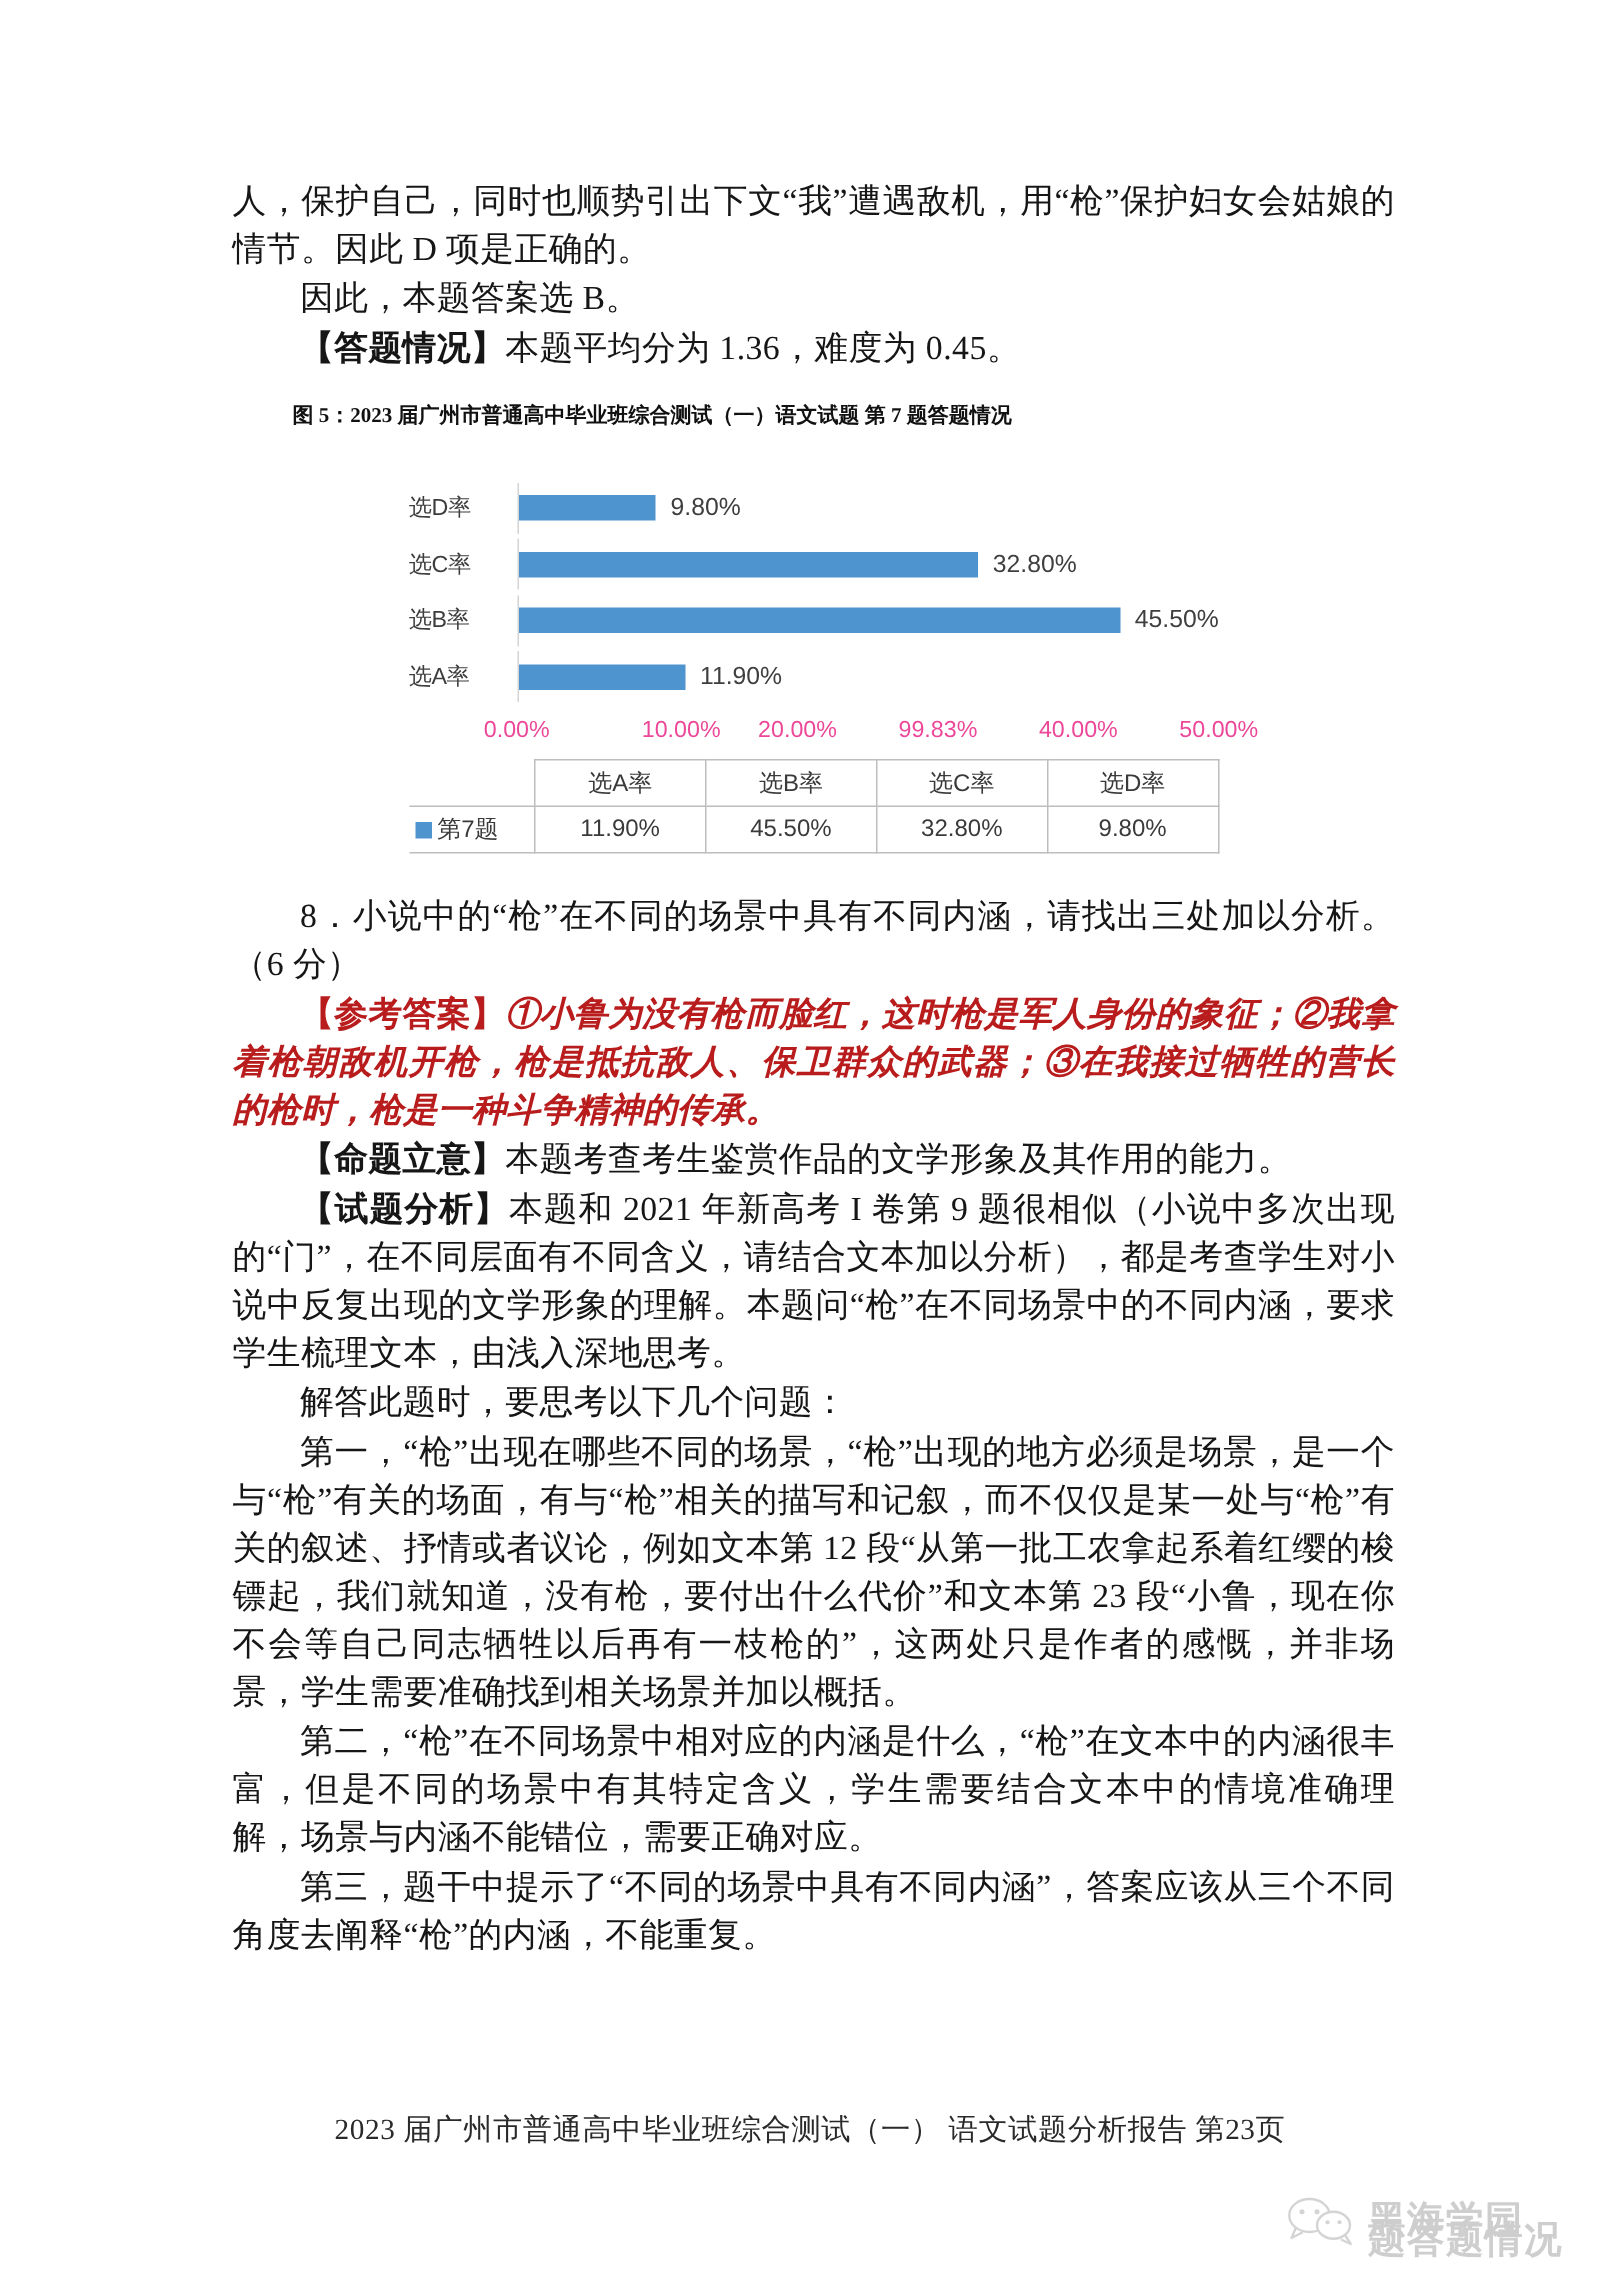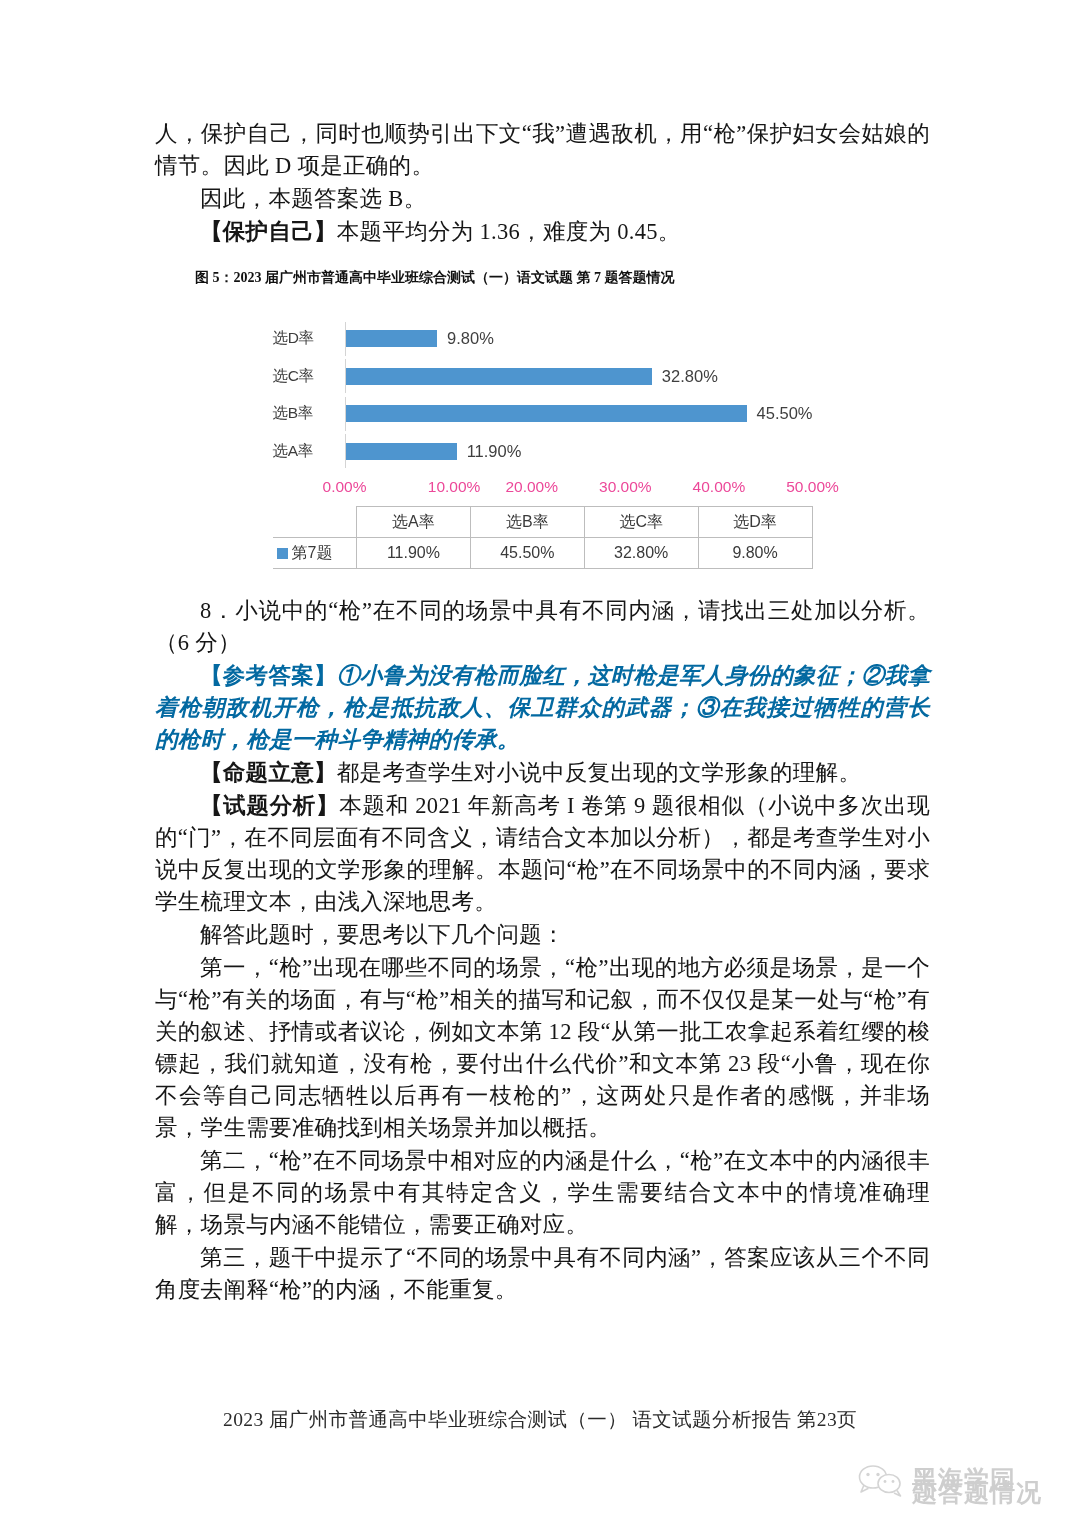--- a/index.html
+++ b/index.html
@@ -29,21 +29,21 @@
     letter-spacing: 0.3px;
     text-align: justify;
     margin: 0 0 1px 0;
     color: #161616;
   }
   .para.indent { text-indent: 45px; }
   .para.kai {
     font-family: "Liberation Serif", "DejaVu Serif", serif;
     font-style: italic;
     font-weight: 600;
-    color: #0369a1;
+    color: #b91c1c;
   }
   .tag { font-weight: 700; font-style: normal; }
 
   
   .fig-caption {
     font-size: 14px;
     line-height: 48px;
     font-weight: 700;
     margin: 6px 0 0 40px;
     color: #111;
@@ -198,21 +198,21 @@
 </style>
 </head>
 <body>
 
 <div class="page">
 
   <p class="para">人，保护自己，同时也顺势引出下文“我”遭遇敌机，用“枪”保护妇女会姑娘的情节。因此 D 项是正确的。</p>
 
   <p class="para indent">因此，本题答案选 B。</p>
 
-  <p class="para indent"><span class="tag">【保护自己】</span><span>本题平均分为 1.36，难度为 0.45。</span></p>
+  <p class="para indent"><span class="tag">【答题情况】</span><span>本题平均分为 1.36，难度为 0.45。</span></p>
 
   <div class="fig-caption">图 5：2023 届广州市普通高中毕业班综合测试（一）语文试题  第 7 题答题情况</div>
 
   <div class="chart-block">
     <div class="chart-inner">
 
       <div class="chart-area" id="chart-area">
           <div class="bar-row">
             <div class="bar-cat">选D率</div>
             <div class="bar-track">
@@ -242,21 +242,21 @@
             </div>
           </div>
         </div>
 
       <div class="axis-row">
         <div class="axis-spacer"></div>
         <div class="axis-ticks" id="axis-ticks">
             <span class="axis-tick" style="left: 0%;">0.00%</span>
             <span class="axis-tick" style="left: 20%; margin-left: 16px;">10.00%</span>
             <span class="axis-tick" style="left: 40%;">20.00%</span>
-            <span class="axis-tick" style="left: 60%;">30.00%</span>
+            <span class="axis-tick" style="left: 60%;">99.83%</span>
             <span class="axis-tick" style="left: 80%;">40.00%</span>
             <span class="axis-tick" style="left: 100%;">50.00%</span>
           </div>
       </div>
 
       <table class="chart-table">
         <thead>
           <tr>
             <th class="corner"></th>
             <th>选A率</th>
@@ -276,21 +276,21 @@
         </tbody>
       </table>
 
     </div>
   </div>
 
   <p class="para indent" style="margin-top:26px">8．小说中的“枪”在不同的场景中具有不同内涵，请找出三处加以分析。（6 分）</p>
 
   <p class="para indent kai"><span class="tag">【参考答案】</span><span>①小鲁为没有枪而脸红，这时枪是军人身份的象征；②我拿着枪朝敌机开枪，枪是抵抗敌人、保卫群众的武器；③在我接过牺牲的营长的枪时，枪是一种斗争精神的传承。</span></p>
 
-  <p class="para indent"><span class="tag">【命题立意】</span><span>都是考查学生对小说中反复出现的文学形象的理解。</span></p>
+  <p class="para indent"><span class="tag">【命题立意】</span><span>本题考查考生鉴赏作品的文学形象及其作用的能力。</span></p>
 
   <p class="para indent"><span class="tag">【试题分析】</span><span>本题和 2021 年新高考 I 卷第 9 题很相似（小说中多次出现的“门”，在不同层面有不同含义，请结合文本加以分析），都是考查学生对小说中反复出现的文学形象的理解。本题问“枪”在不同场景中的不同内涵，要求学生梳理文本，由浅入深地思考。</span></p>
 
   <p class="para indent">解答此题时，要思考以下几个问题：</p>
   <p class="para indent">第一，“枪”出现在哪些不同的场景，“枪”出现的地方必须是场景，是一个与“枪”有关的场面，有与“枪”相关的描写和记叙，而不仅仅是某一处与“枪”有关的叙述、抒情或者议论，例如文本第 12 段“从第一批工农拿起系着红缨的梭镖起，我们就知道，没有枪，要付出什么代价”和文本第 23 段“小鲁，现在你不会等自己同志牺牲以后再有一枝枪的”，这两处只是作者的感慨，并非场景，学生需要准确找到相关场景并加以概括。</p>
   <p class="para indent">第二，“枪”在不同场景中相对应的内涵是什么，“枪”在文本中的内涵很丰富，但是不同的场景中有其特定含义，学生需要结合文本中的情境准确理解，场景与内涵不能错位，需要正确对应。</p>
   <p class="para indent">第三，题干中提示了“不同的场景中具有不同内涵”，答案应该从三个不同角度去阐释“枪”的内涵，不能重复。</p>
 
   <div class="footer">2023 届广州市普通高中毕业班综合测试（一） 语文试题分析报告  第23页</div>
 

